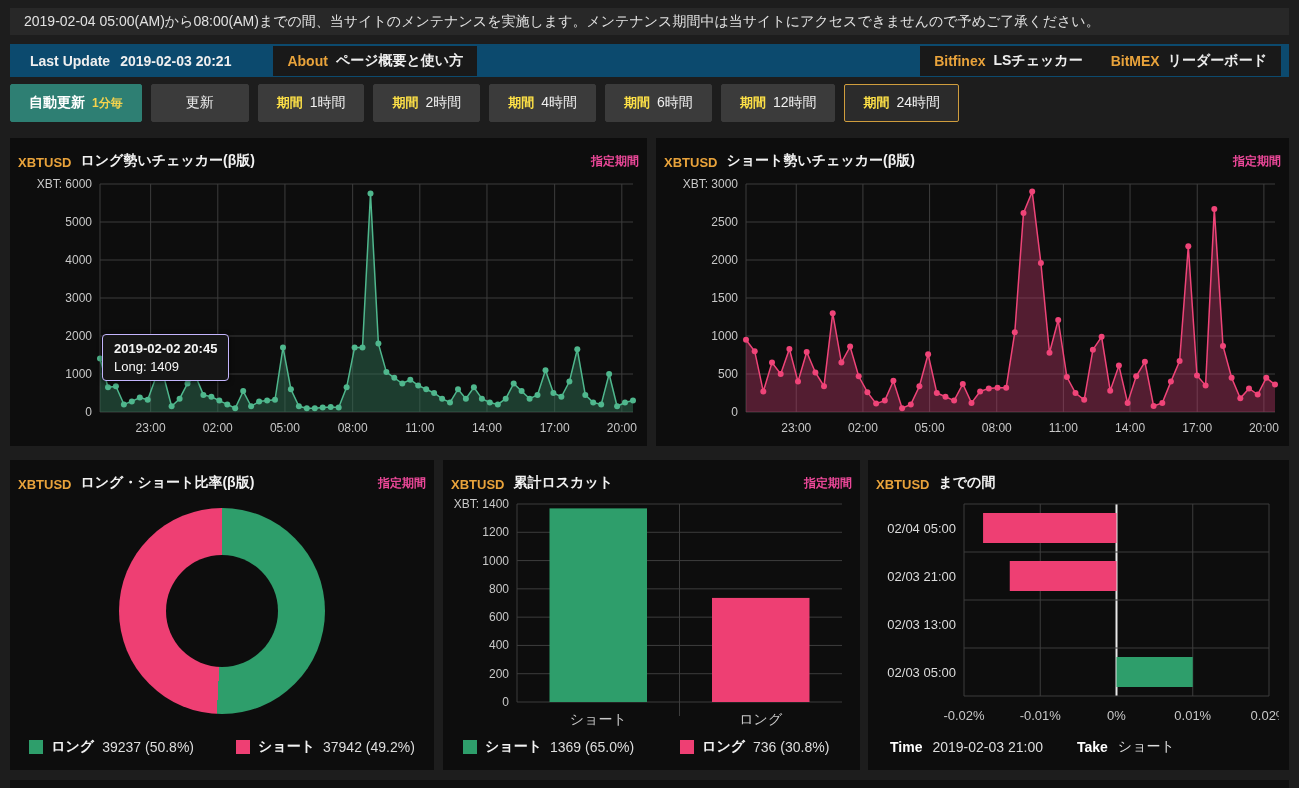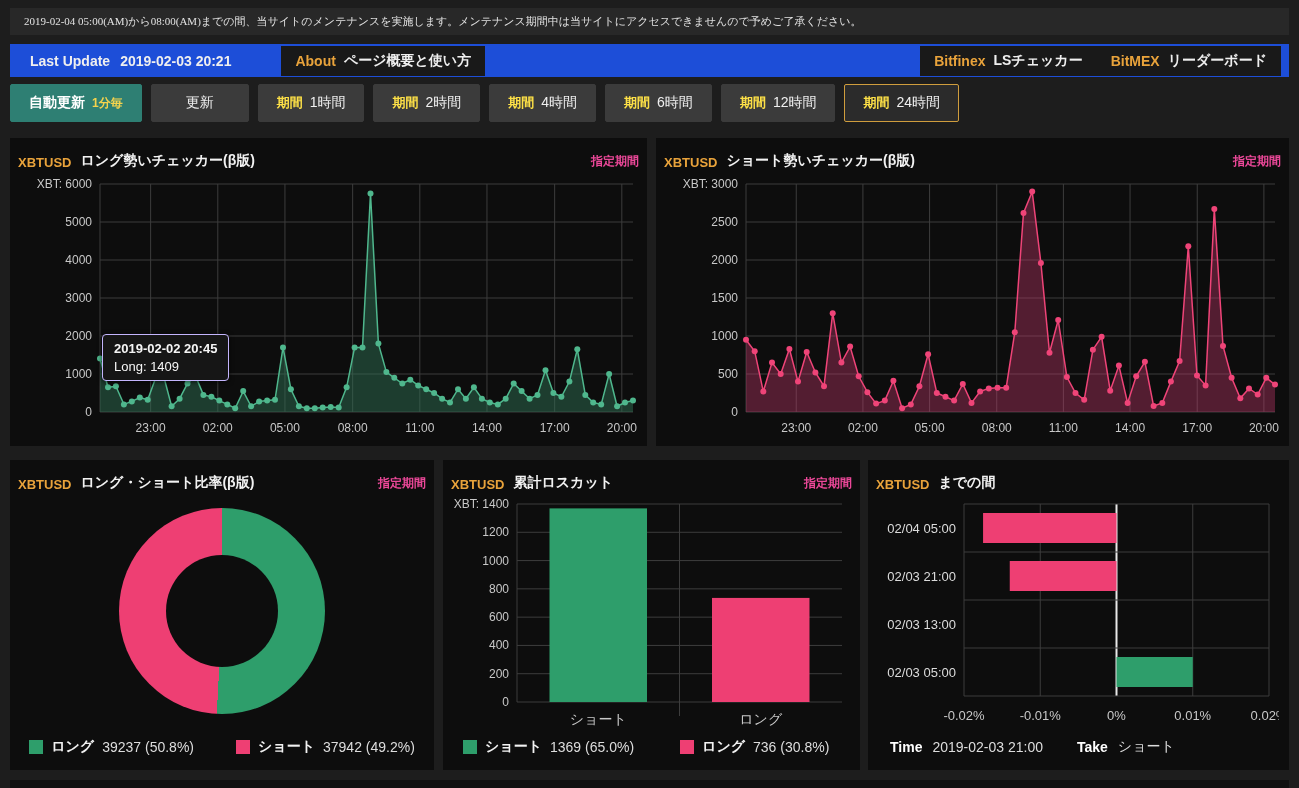--- a/index.html
+++ b/index.html
@@ -3,24 +3,24 @@
 <meta charset="utf-8">
 <style>
   html,body{margin:0;padding:0;background:#1d1d1d;}
   body{width:1299px;height:788px;overflow:hidden;
        font-family:"Liberation Sans","DejaVu Sans",sans-serif;color:#e6e6e6;}
   .page{position:relative;width:1299px;height:788px;}
 
   
   .banner{position:absolute;left:10px;top:8px;width:1279px;height:27px;background:#282828;
           display:flex;align-items:center;padding:0 14px;box-sizing:border-box;
-          font-size:11px;color:#e2e2e2;font-family:Liberation Serif, serif;}
-
-  
-  .header-bar{position:absolute;left:10px;top:44px;width:1279px;height:33px;background:#1d4ed8;
+          font-size:14px;color:#e2e2e2;}
+
+  
+  .header-bar{position:absolute;left:10px;top:44px;width:1279px;height:33px;background:#0c4a6e;
               display:flex;box-sizing:border-box;padding:0 4px;}
   .h-left{display:flex;align-items:center;gap:10px;margin-left:16px;}
   .h-right{display:flex;align-items:center;gap:0;margin-left:auto;margin-right:4px;}
   .orange{color:#e9a33b;font-weight:bold;}
   .h-text{font-size:14px;font-weight:bold;color:#efefef;}
   .hbtn{background:#191919;border:none;color:#efefef;font-family:inherit;font-size:14px;
         font-weight:bold;padding:6px 14px;cursor:pointer;display:flex;gap:8px;align-items:center;}
 
   
   .toolbar{position:absolute;left:10px;top:84px;display:flex;gap:9px;}
@@ -79,21 +79,21 @@
 <div class="page">
 
   <div class="banner">
     <span>2019-02-04 05:00(AM)から08:00(AM)までの間、当サイトのメンテナンスを実施します。メンテナンス期間中は当サイトにアクセスできませんので予めご了承ください。</span>
   </div>
 
   <div class="header-bar">
     <div class="h-left">
       <span class="orange h-text">Last Update</span>
       <span class="h-text">2019-02-03 20:21</span>
-      <button class="hbtn" style="margin-left:40px">
+      <button class="hbtn" style="margin-left:32px">
         <span class="orange">About</span>
         <span>ページ概要と使い方</span>
       </button>
     </div>
     <div class="h-right">
       <button class="hbtn">
         <span class="orange">Bitfinex</span>
         <span>LSチェッカー</span>
       </button>
       <button class="hbtn">

